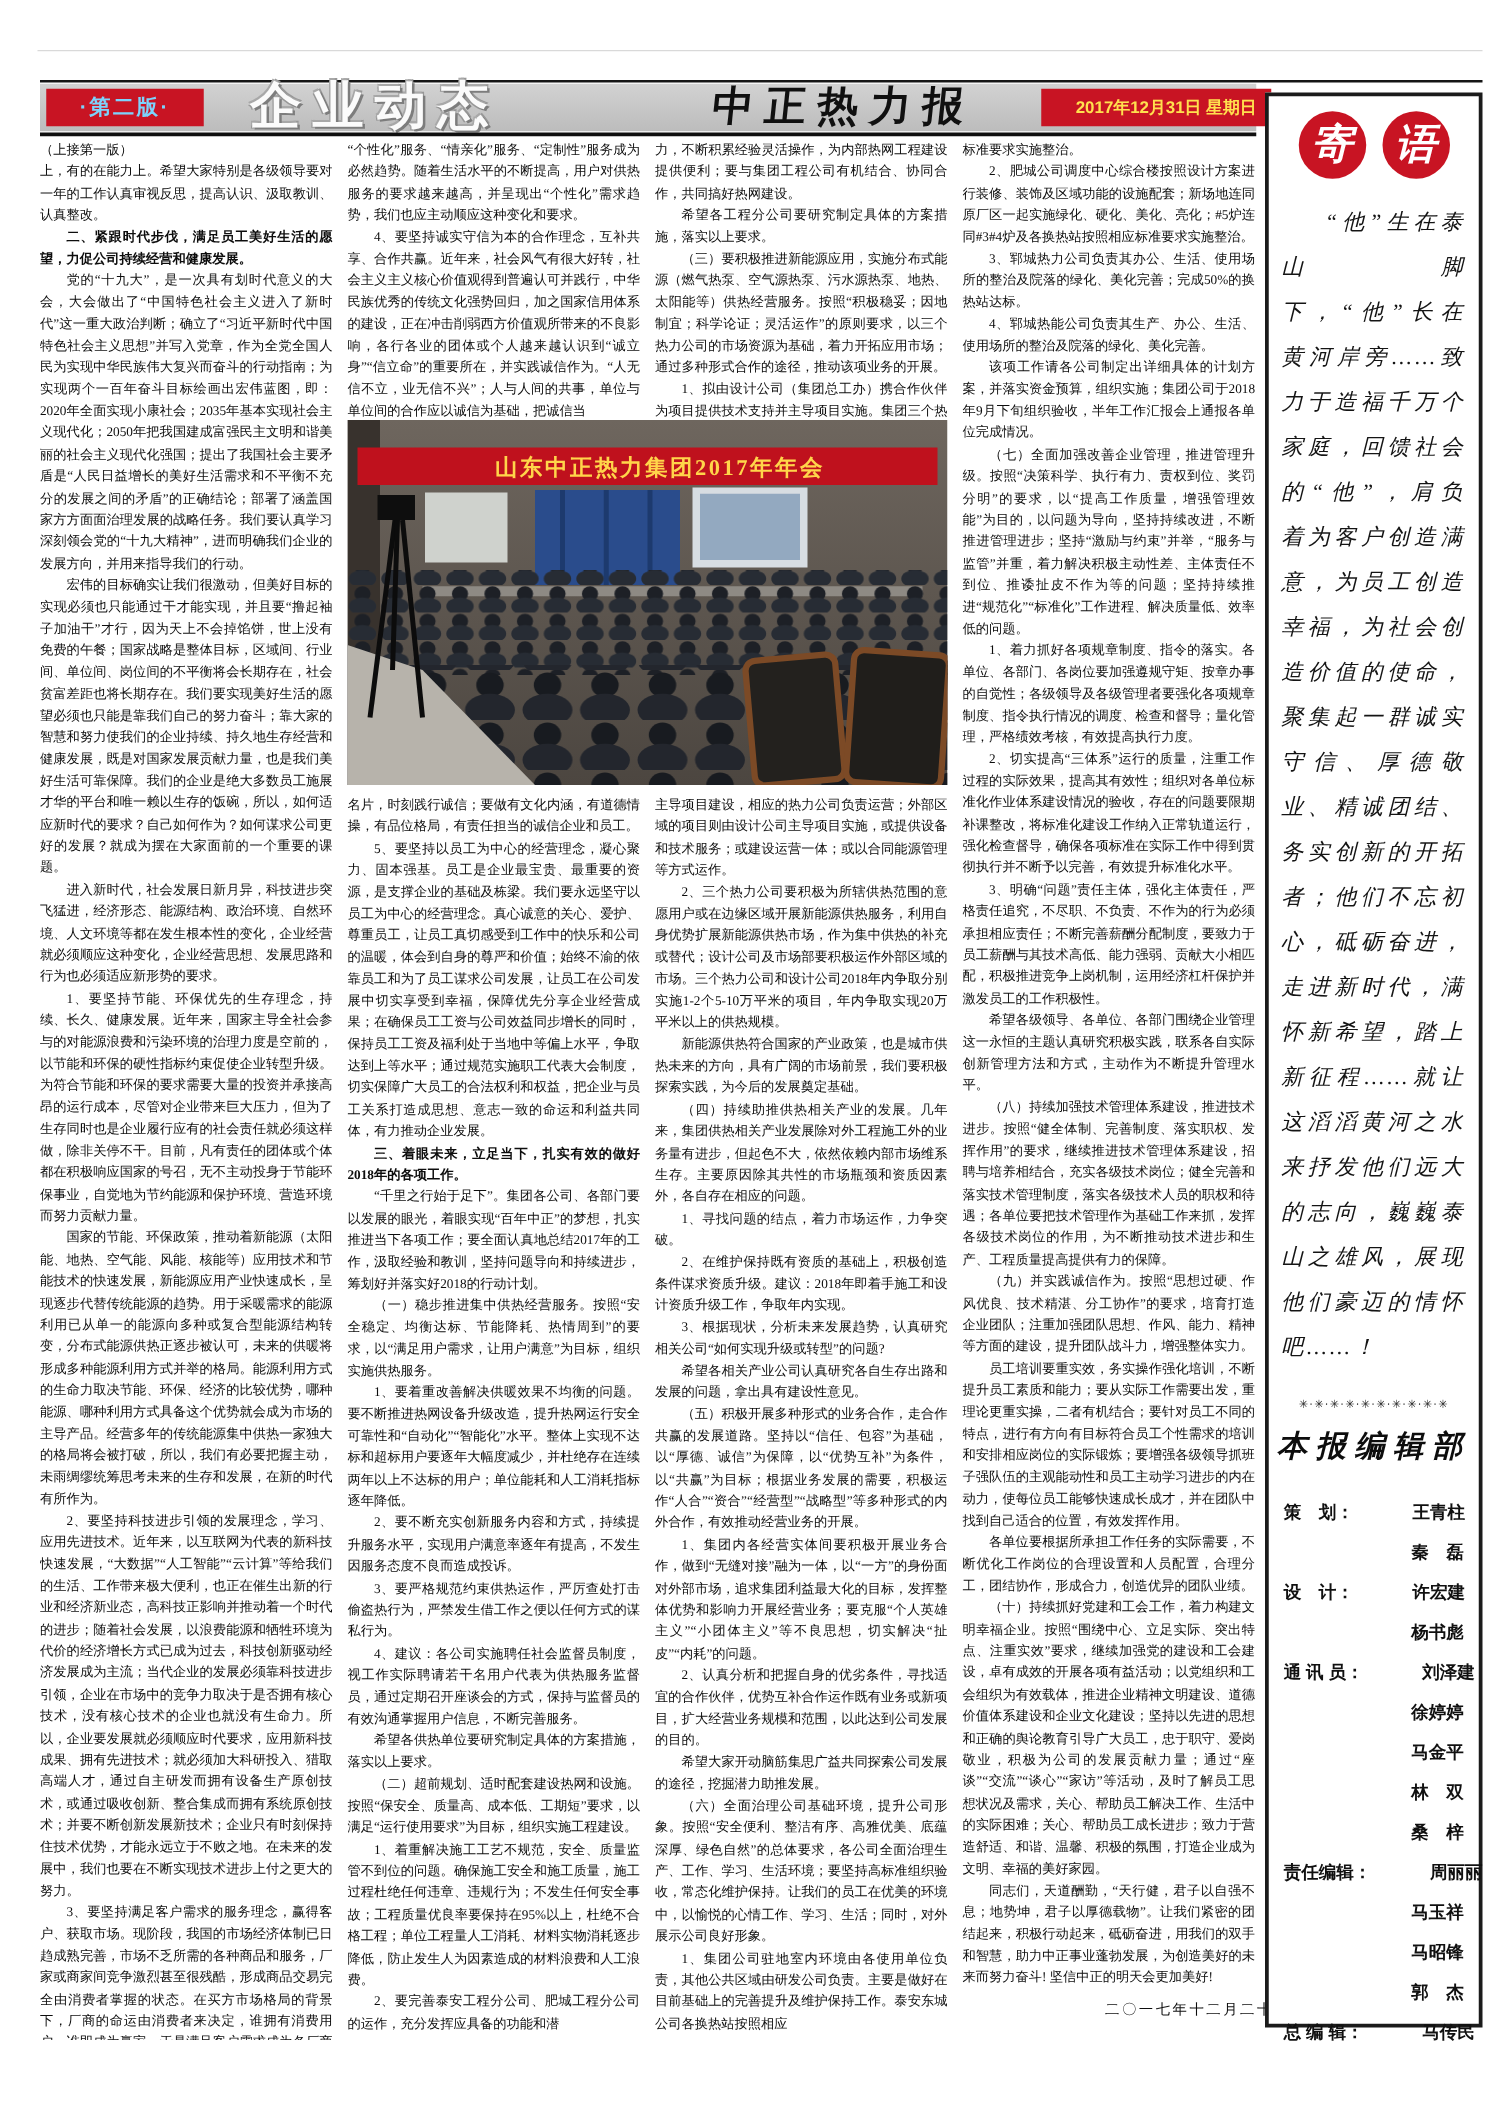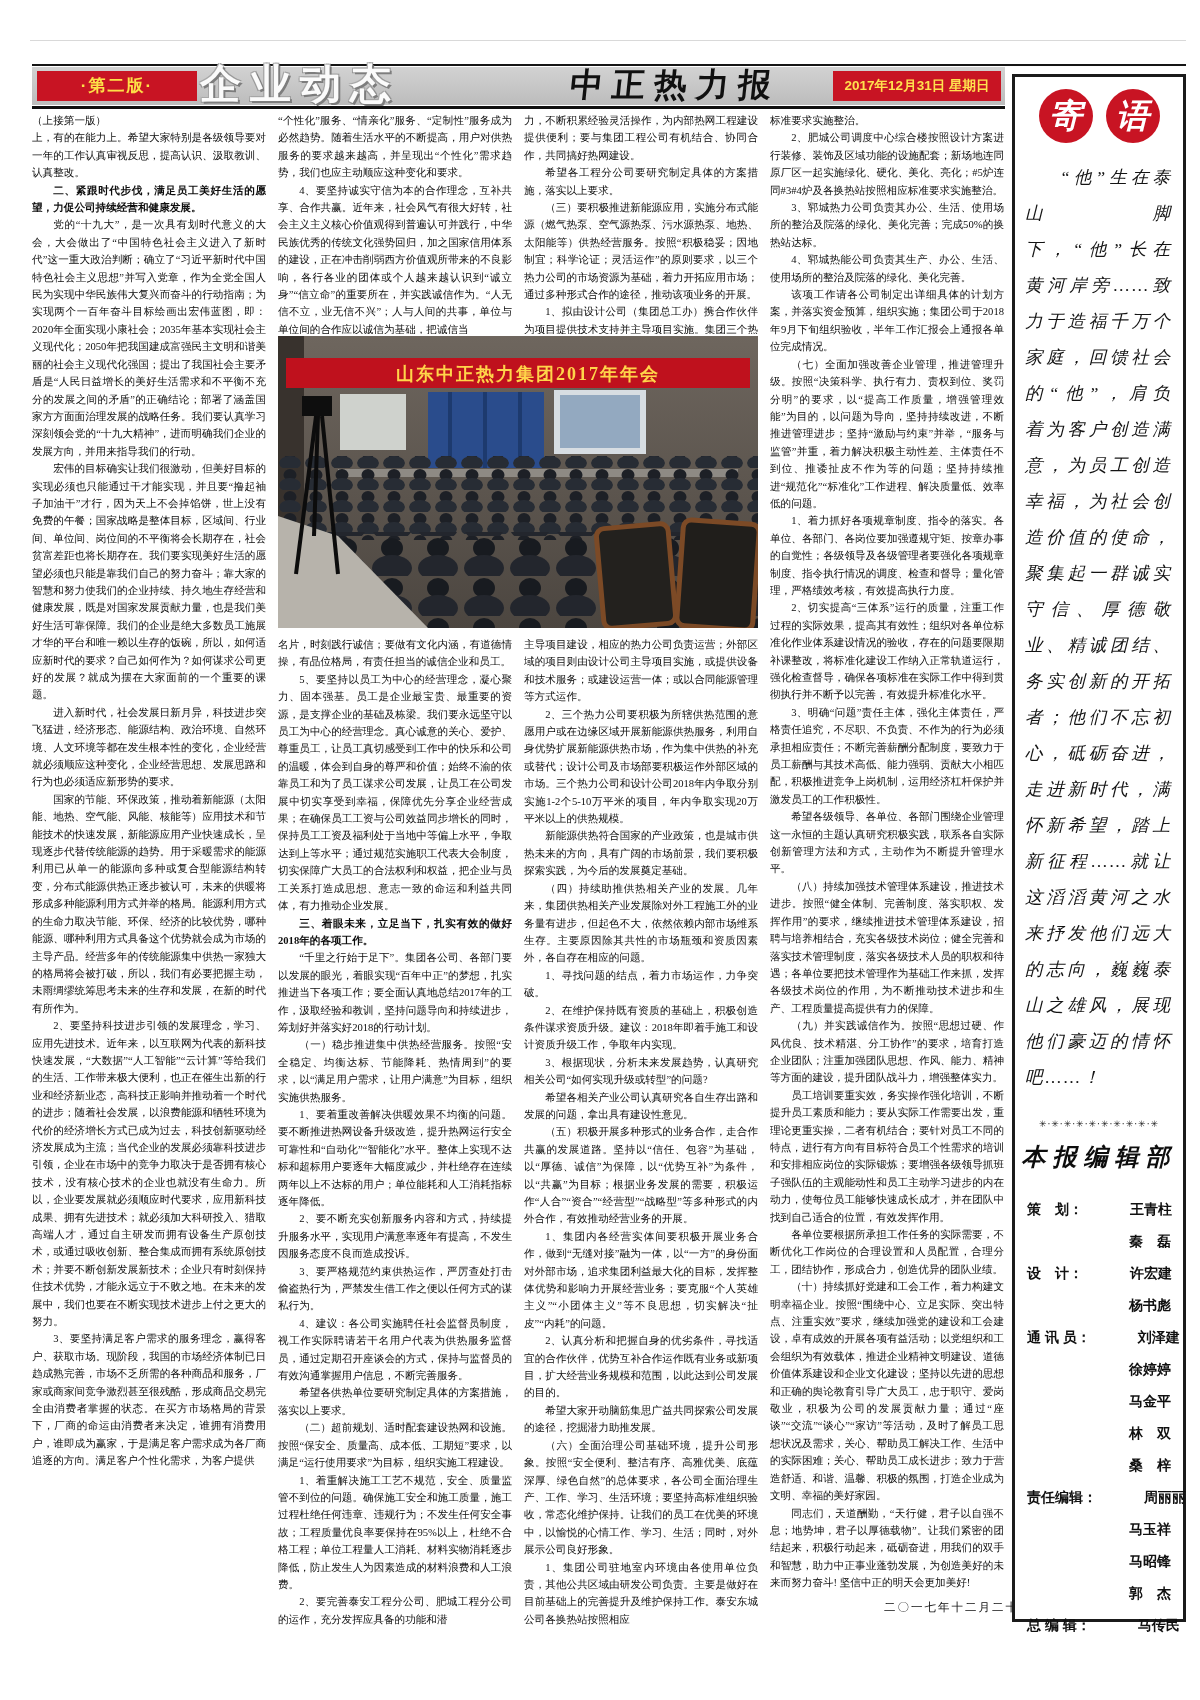--- a/index.html
+++ b/index.html
@@ -4,31 +4,31 @@
 <style>
   html,body{margin:0;padding:0;background:#ffffff;}
   body{width:1200px;height:1700px;position:relative;font-family:"Liberation Serif","DejaVu Serif",serif;color:#0d0d0d;}
   #page{position:absolute;left:0;top:0;width:1200px;height:1700px;background:#fff;overflow:hidden;}
 
   .hairline{position:absolute;left:30px;top:40px;width:1156px;height:1px;background:#d9d9d9;}
   .topline{position:absolute;left:32px;top:64px;width:1154px;height:2px;background:#151515;}
   .thickline{position:absolute;left:32px;top:106px;width:973px;height:3px;background:#0f0f0f;}
 
   .headerbar{position:absolute;left:32px;top:67px;width:973px;height:38px;background:linear-gradient(#d2d2d2,#bcbcbc);}
-  .edition{position:absolute;left:5px;top:4px;width:160px;height:30px;background:#c81423;color:#fde047;
+  .edition{position:absolute;left:5px;top:4px;width:126px;height:30px;background:#c81423;color:#7dd3fc;
            font-weight:bold;font-size:17px;line-height:30px;text-align:center;letter-spacing:2px;
            font-family:"Liberation Sans",sans-serif;}
   .section-title{position:absolute;left:168px;top:-10px;font-size:41px;font-weight:900;color:#fbfbfb;
            letter-spacing:9px;font-family:"Liberation Sans",sans-serif;
            text-shadow:2px 2px 0 #7d7d7d,-1px -1px 0 #a8a8a8,1px -1px 0 #989898,-1px 1px 0 #989898;}
   .masthead{position:absolute;left:498px;top:-4px;width:290px;text-align:center;font-size:33px;font-weight:bold;
            color:#101010;letter-spacing:9px;transform:skewX(-6deg);}
   .datebox{position:absolute;left:801px;top:4px;width:168px;height:30px;background:#c81423;color:#ffe14e;
            font-weight:bold;font-size:13.5px;line-height:30px;text-align:center;
-           font-family:"Liberation Sans",sans-serif;}
+           font-family:"Liberation Sans",sans-serif;padding-left:16px;}
 
   .col{position:absolute;top:112px;width:234px;overflow:hidden;font-size:10.6px;line-height:17.4px;
        text-align:justify;}
   #col1{left:32px;height:1520px;}
   #col2top{left:278px;height:222px;}
   #col3top{left:524px;height:222px;}
   #col2bot{left:278px;top:636px;height:992px;}
   #col3bot{left:524px;top:636px;height:992px;}
   #col4{left:770px;height:1484px;}
   .para{margin:0;text-indent:2em;}
@@ -72,20 +72,21 @@
   </div>
   <div class="thickline"></div>
 
   <div id="col1" class="col">
       <p class="para noind">（上接第一版）</p>
       <p class="para noind">上，有的在能力上。希望大家特别是各级领导要对一年的工作认真审视反思，提高认识、汲取教训、认真整改。</p>
       <p class="para bold">二、紧跟时代步伐，满足员工美好生活的愿望，力促公司持续经营和健康发展。</p>
       <p class="para">党的“十九大”，是一次具有划时代意义的大会，大会做出了“中国特色社会主义进入了新时代”这一重大政治判断；确立了“习近平新时代中国特色社会主义思想”并写入党章，作为全党全国人民为实现中华民族伟大复兴而奋斗的行动指南；为实现两个一百年奋斗目标绘画出宏伟蓝图，即：2020年全面实现小康社会；2035年基本实现社会主义现代化；2050年把我国建成富强民主文明和谐美丽的社会主义现代化强国；提出了我国社会主要矛盾是“人民日益增长的美好生活需求和不平衡不充分的发展之间的矛盾”的正确结论；部署了涵盖国家方方面面治理发展的战略任务。我们要认真学习深刻领会党的“十九大精神”，进而明确我们企业的发展方向，并用来指导我们的行动。</p>
       <p class="para">宏伟的目标确实让我们很激动，但美好目标的实现必须也只能通过干才能实现，并且要“撸起袖子加油干”才行，因为天上不会掉馅饼，世上没有免费的午餐；国家战略是整体目标，区域间、行业间、单位间、岗位间的不平衡将会长期存在，社会贫富差距也将长期存在。我们要实现美好生活的愿望必须也只能是靠我们自己的努力奋斗；靠大家的智慧和努力使我们的企业持续、持久地生存经营和健康发展，既是对国家发展贡献力量，也是我们美好生活可靠保障。我们的企业是绝大多数员工施展才华的平台和唯一赖以生存的饭碗，所以，如何适应新时代的要求？自己如何作为？如何谋求公司更好的发展？就成为摆在大家面前的一个重要的课题。</p>
       <p class="para">进入新时代，社会发展日新月异，科技进步突飞猛进，经济形态、能源结构、政治环境、自然环境、人文环境等都在发生根本性的变化，企业经营就必须顺应这种变化，企业经营思想、发展思路和行为也必须适应新形势的要求。</p>
+      <p class="para"><span class="lead">1、要坚持节能、环保优先的生存理念，持续、长久、健康发展。</span>近年来，国家主导全社会参与的对能源浪费和污染环境的治理力度是空前的，以节能和环保的硬性指标约束促使企业转型升级。为符合节能和环保的要求需要大量的投资并承接高昂的运行成本，尽管对企业带来巨大压力，但为了生存同时也是企业履行应有的社会责任就必须这样做，除非关停不干。目前，凡有责任的团体或个体都在积极响应国家的号召，无不主动投身于节能环保事业，自觉地为节约能源和保护环境、营造环境而努力贡献力量。</p>
       <p class="para">国家的节能、环保政策，推动着新能源（太阳能、地热、空气能、风能、核能等）应用技术和节能技术的快速发展，新能源应用产业快速成长，呈现逐步代替传统能源的趋势。用于采暖需求的能源利用已从单一的能源向多种或复合型能源结构转变，分布式能源供热正逐步被认可，未来的供暖将形成多种能源利用方式并举的格局。能源利用方式的生命力取决节能、环保、经济的比较优势，哪种能源、哪种利用方式具备这个优势就会成为市场的主导产品。经营多年的传统能源集中供热一家独大的格局将会被打破，所以，我们有必要把握主动，未雨绸缪统筹思考未来的生存和发展，在新的时代有所作为。</p>
       <p class="para"><span class="lead">2、要坚持科技进步引领的发展理念，学习、应用先进技术。</span>近年来，以互联网为代表的新科技快速发展，“大数据”“人工智能”“云计算”等给我们的生活、工作带来极大便利，也正在催生出新的行业和经济新业态，高科技正影响并推动着一个时代的进步；随着社会发展，以浪费能源和牺牲环境为代价的经济增长方式已成为过去，科技创新驱动经济发展成为主流；当代企业的发展必须靠科技进步引领，企业在市场中的竞争力取决于是否拥有核心技术，没有核心技术的企业也就没有生命力。所以，企业要发展就必须顺应时代要求，应用新科技成果、拥有先进技术；就必须加大科研投入、猎取高端人才，通过自主研发而拥有设备生产原创技术，或通过吸收创新、整合集成而拥有系统原创技术；并要不断创新发展新技术；企业只有时刻保持住技术优势，才能永远立于不败之地。在未来的发展中，我们也要在不断实现技术进步上付之更大的努力。</p>
       <p class="para"><span class="lead">3、要坚持满足客户需求的服务理念，赢得客户、获取市场。</span>现阶段，我国的市场经济体制已日趋成熟完善，市场不乏所需的各种商品和服务，厂家或商家间竞争激烈甚至很残酷，形成商品交易完全由消费者掌握的状态。在买方市场格局的背景下，厂商的命运由消费者来决定，谁拥有消费用户，谁即成为赢家，于是满足客户需求成为各厂商追逐的方向。满足客户个性化需求，为客户提供</p>
     </div>
   <div id="col2top" class="col">
       <p class="para noind">“个性化”服务、“情亲化”服务、“定制性”服务成为必然趋势。随着生活水平的不断提高，用户对供热服务的要求越来越高，并呈现出“个性化”需求趋势，我们也应主动顺应这种变化和要求。</p>
       <p class="para"><span class="lead">4、要坚持诚实守信为本的合作理念，互补共享、合作共赢。</span>近年来，社会风气有很大好转，社会主义主义核心价值观得到普遍认可并践行，中华民族优秀的传统文化强势回归，加之国家信用体系的建设，正在冲击削弱西方价值观所带来的不良影响，各行各业的团体或个人越来越认识到“诚立身”“信立命”的重要所在，并实践诚信作为。“人无信不立，业无信不兴”；人与人间的共事，单位与单位间的合作应以诚信为基础，把诚信当</p>
     </div>
   <div id="col3top" class="col">
       <p class="para noind">力，不断积累经验灵活操作，为内部热网工程建设提供便利；要与集团工程公司有机结合、协同合作，共同搞好热网建设。</p>

